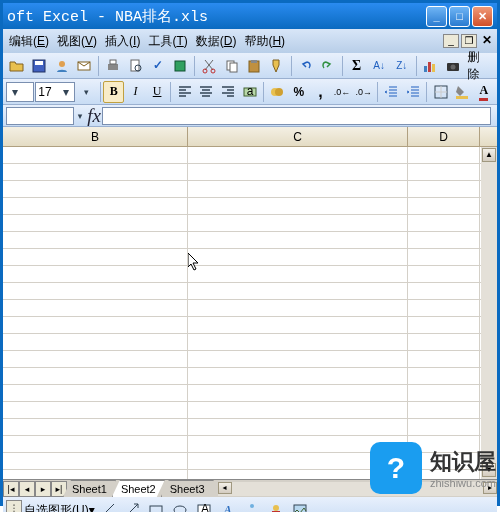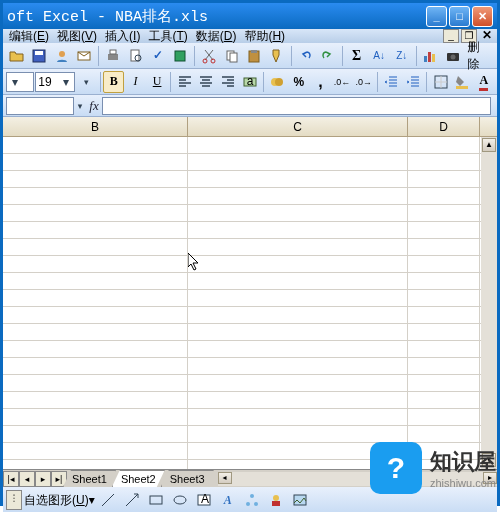--- a/index.html
+++ b/index.html
@@ -3,34 +3,34 @@
 <meta charset="utf-8">
 <style>
 *{margin:0;padding:0;box-sizing:border-box;font-family:SimSun,Arial,sans-serif;font-size:12px}
 body{background:#fff;width:504px;height:512px;overflow:hidden;position:relative}
 .win{position:absolute;left:0;top:0;width:500px;height:506px;border:3px solid #0a6ac0;background:#ece9d8}
 .titlebar{height:26px;background:linear-gradient(#2a8bf0,#0a6ac0);display:flex;align-items:center;padding:0 4px;color:#fff}
 .title{flex:1;font-family:"Courier New",monospace;font-size:15px}
 .winbtn{width:21px;height:21px;margin-left:2px;border:1px solid #fff;border-radius:3px;display:flex;align-items:center;justify-content:center;color:#fff;font-weight:bold;font-size:11px}
 .winbtn.min,.winbtn.max{background:linear-gradient(#6fb5f5,#2a7bd0)}
 .winbtn.close{background:linear-gradient(#f09a78,#d0502a)}
-.menubar{height:14px;background:linear-gradient(#d8e6f8,#b8cee8);display:flex;align-items:center;padding:0 2px}
+.menubar{height:24px;background:linear-gradient(#d8e6f8,#b8cee8);display:flex;align-items:center;padding:0 2px}
 .mitem{padding:2px 4px;color:#000}
 .mitem u{text-decoration:underline}
 .mclose{margin-left:auto;width:16px;height:16px;text-align:center;font-weight:bold;cursor:pointer}
 .toolbar{height:26px;background:linear-gradient(#e8f0fc,#c8dcf4);border-bottom:1px solid #9ab0d0;display:flex;align-items:center;padding:0 3px;gap:1px}
 .tbtn{width:22px;height:22px;display:flex;align-items:center;justify-content:center;border:1px solid transparent;border-radius:2px}
 .tsep{width:1px;height:20px;background:#9ab0d0;margin:0 2px}
 .combo{height:20px;background:#fff;border:1px solid #7a8fb0;display:flex;align-items:center;padding:0 2px;font-size:11px}
 .combo .dd{width:12px;text-align:center;color:#345}
 .fmtbar{height:26px;background:linear-gradient(#e8f0fc,#c8dcf4);border-bottom:1px solid #9ab0d0;display:flex;align-items:center;padding:0 3px;gap:1px}
 .fbbar{height:22px;background:linear-gradient(#e8f0fc,#c8dcf4);border-bottom:1px solid #9ab0d0;display:flex;align-items:center}
 .namebox{width:68px;height:18px;background:#fff;border:1px solid #7a8fb0;margin-left:3px}
 .fxbtn{width:8px;text-align:center;font-size:9px;color:#345;margin:0 2px}
-.fx{width:16px;text-align:center;font-style:italic;font-family:serif;font-size:13px;color:#223}
+.fx{width:16px;text-align:center;font-style:italic;font-family:serif;font-size:19px;color:#223}
 .fxin{flex:1;height:18px;background:#fff;border:1px solid #7a8fb0;margin-right:6px}
 .grid{position:relative;background:#fff;height:352px}
 .colhdr{height:20px;display:flex;background:linear-gradient(#f4f0e4,#e4dcc4);border-bottom:1px solid #b0a080}
 .ch{border-right:1px solid #b0a080;text-align:center;line-height:20px;font-size:12px}
 .rows{height:332px;overflow:hidden}
 .row{height:17px;display:flex;border-bottom:1px solid #d4d0c8}
 .cell{border-right:1px solid #d4d0c8;height:17px}
 .vscroll{position:absolute;right:0;top:20px;width:16px;height:332px;background:#e4e0d8}
 .vsb{width:14px;height:14px;background:linear-gradient(#f4f0e8,#d4ccc0);border:1px solid #a09880;margin:1px;text-align:center;font-size:8px;line-height:12px}
 .tabs{height:18px;background:#d4d0c8;display:flex;align-items:center;border-top:1px solid #888}
@@ -170,21 +170,21 @@
         </svg>
       </div>
     <span style="padding:0 3px">删除</span>
   </div>
 
   <div class="fmtbar">
     <div class="combo" style="width:30px">
         <span class="dd">▾</span>
       </div>
     <div class="combo" style="width:42px">
-        <span>19</span>
+        <span>17</span>
         <span class="dd" style="margin-left:auto">▾</span>
       </div>
     <div class="tbtn" style="font-size:9px;color:#345">▾</div>
     <div class="tsep"></div>
     <div class="tbtn" style="border:1px solid #c0a040;background:#f8ecc8;font-weight:bold;font-family:serif">B</div>
     <div class="tbtn" style="font-style:italic;font-family:serif">I</div>
     <div class="tbtn" style="text-decoration:underline;font-family:serif">U</div>
     <div class="tsep"></div>
     <div class="tbtn">
         <svg class="ico" viewBox="0 0 16 16">

